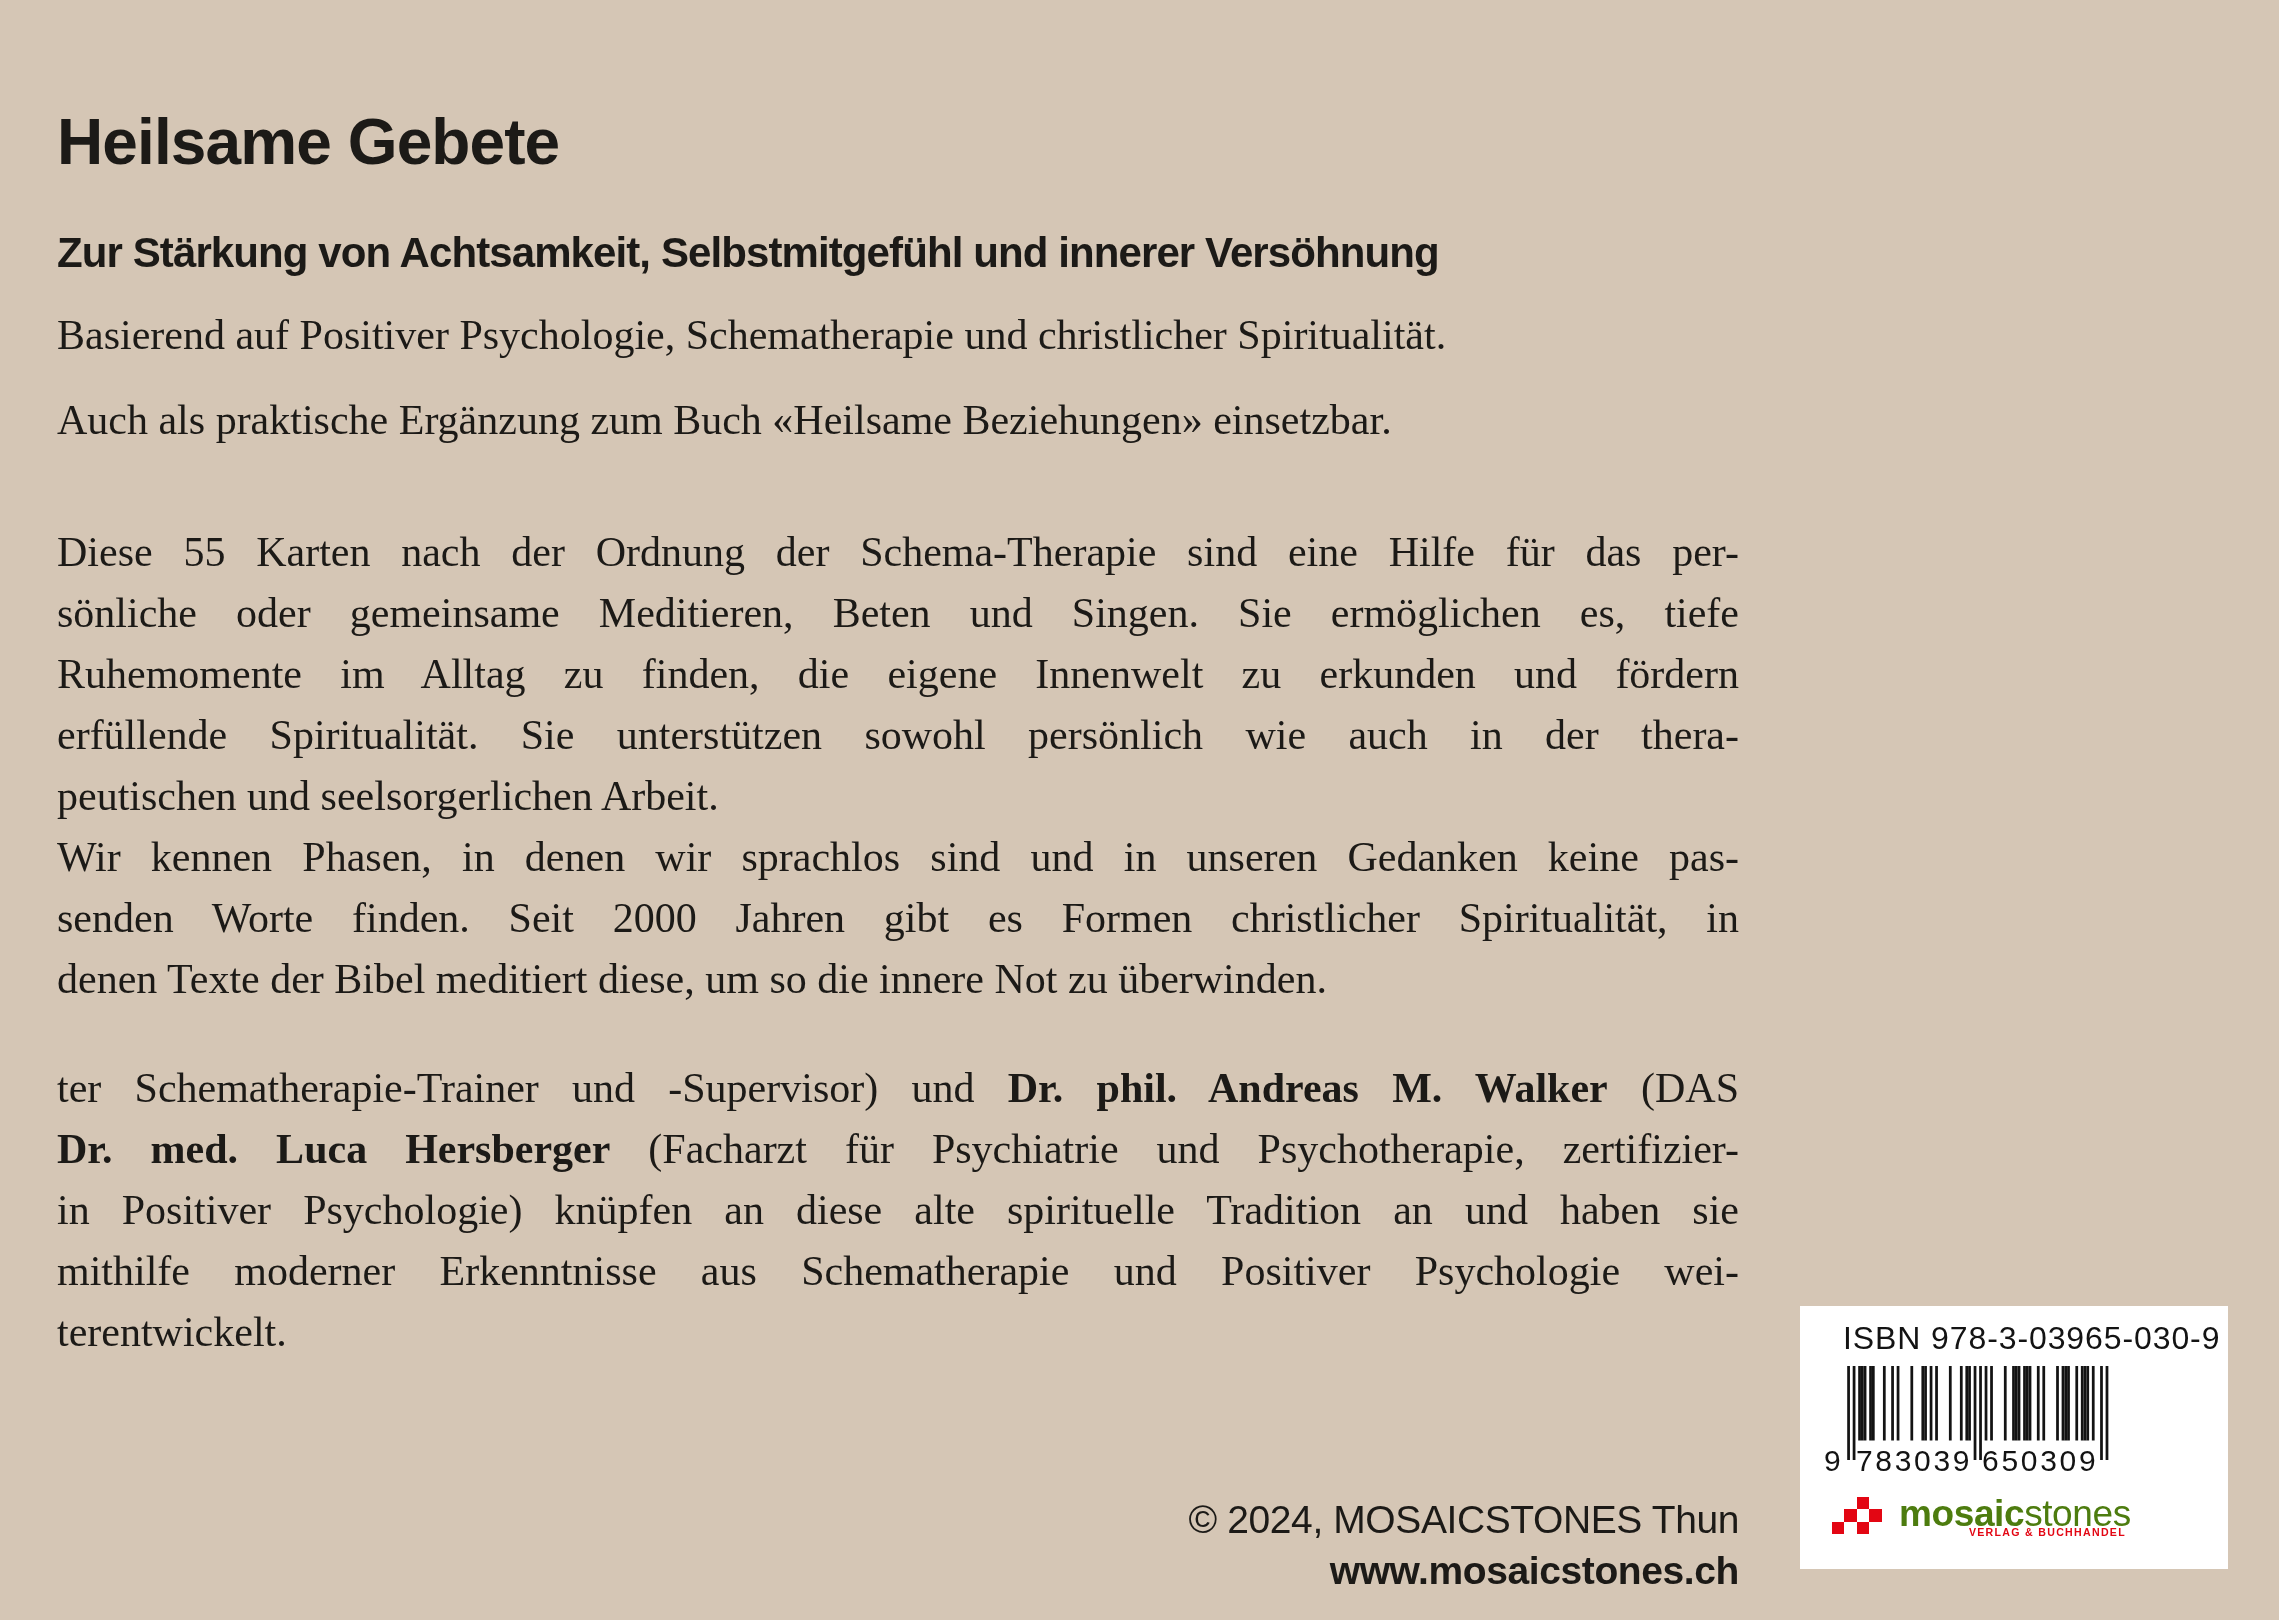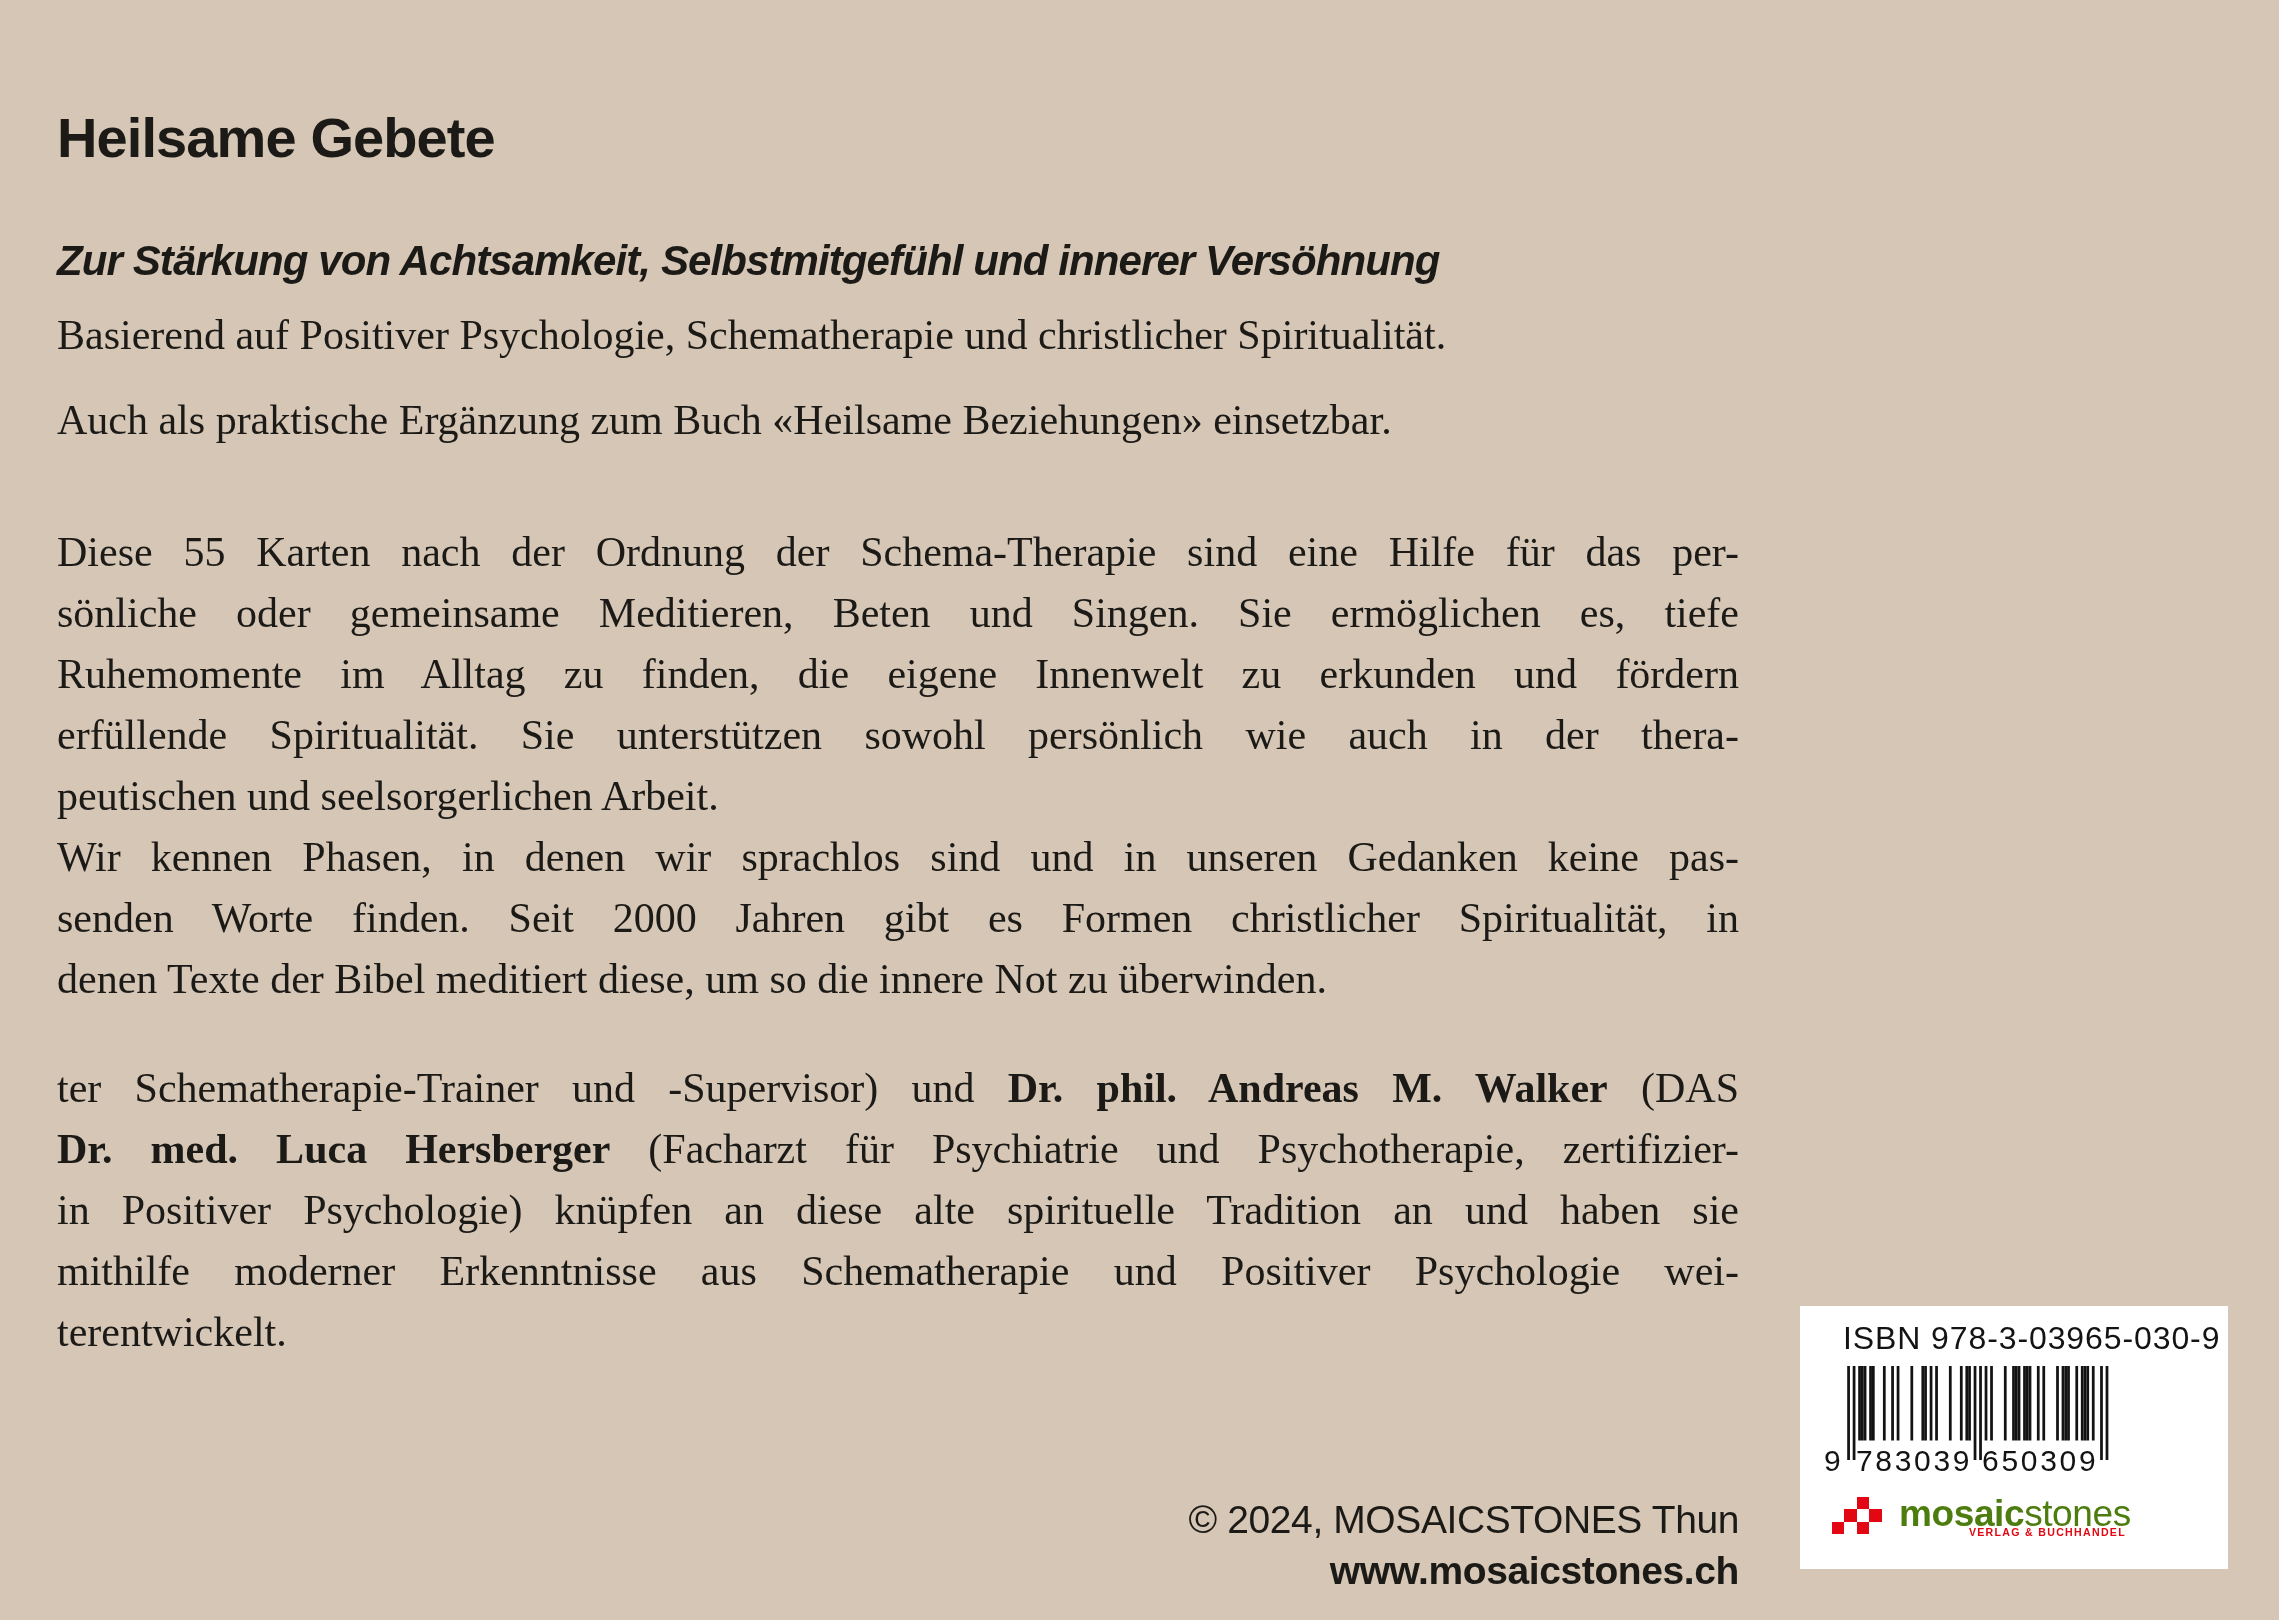--- a/index.html
+++ b/index.html
@@ -11,31 +11,30 @@
     background:var(--page_bg,#d5c6b5);
     color:var(--text,#1c1a17);
     font-family:"Liberation Serif", serif;
     overflow:hidden;
   }
 
   
   .title {
     position:absolute; left:57px; top:110px;
     font-family:"Liberation Sans", sans-serif;
-    font-weight:700; font-size:56px; line-height:1;
+    font-weight:700; font-size:64px; line-height:1;
     letter-spacing:-0.9px;
     white-space:nowrap;
   }
   .subtitle {
-    position:absolute; left:57px; top:240px;
+    position:absolute; left:57px; top:232px;
     font-family:"Liberation Sans", sans-serif;
     font-weight:700; font-size:42px; line-height:1;
     letter-spacing:-0.9px;
     white-space:nowrap;
-    font-style:italic;
   }
 
   
   .intro { position:absolute; left:57px; top:293px; width:1682px; font-size:42px; }
   .intro .line { height:85px; line-height:85px; white-space:nowrap; }
 
   
   .bodytext { position:absolute; left:57px; top:522px; width:1682px; font-size:42px; }
   .authors  { position:absolute; left:57px; top:1058px; width:1682px; font-size:42px; }
   .bodytext .line, .authors .line { height:61px; line-height:61px; }

